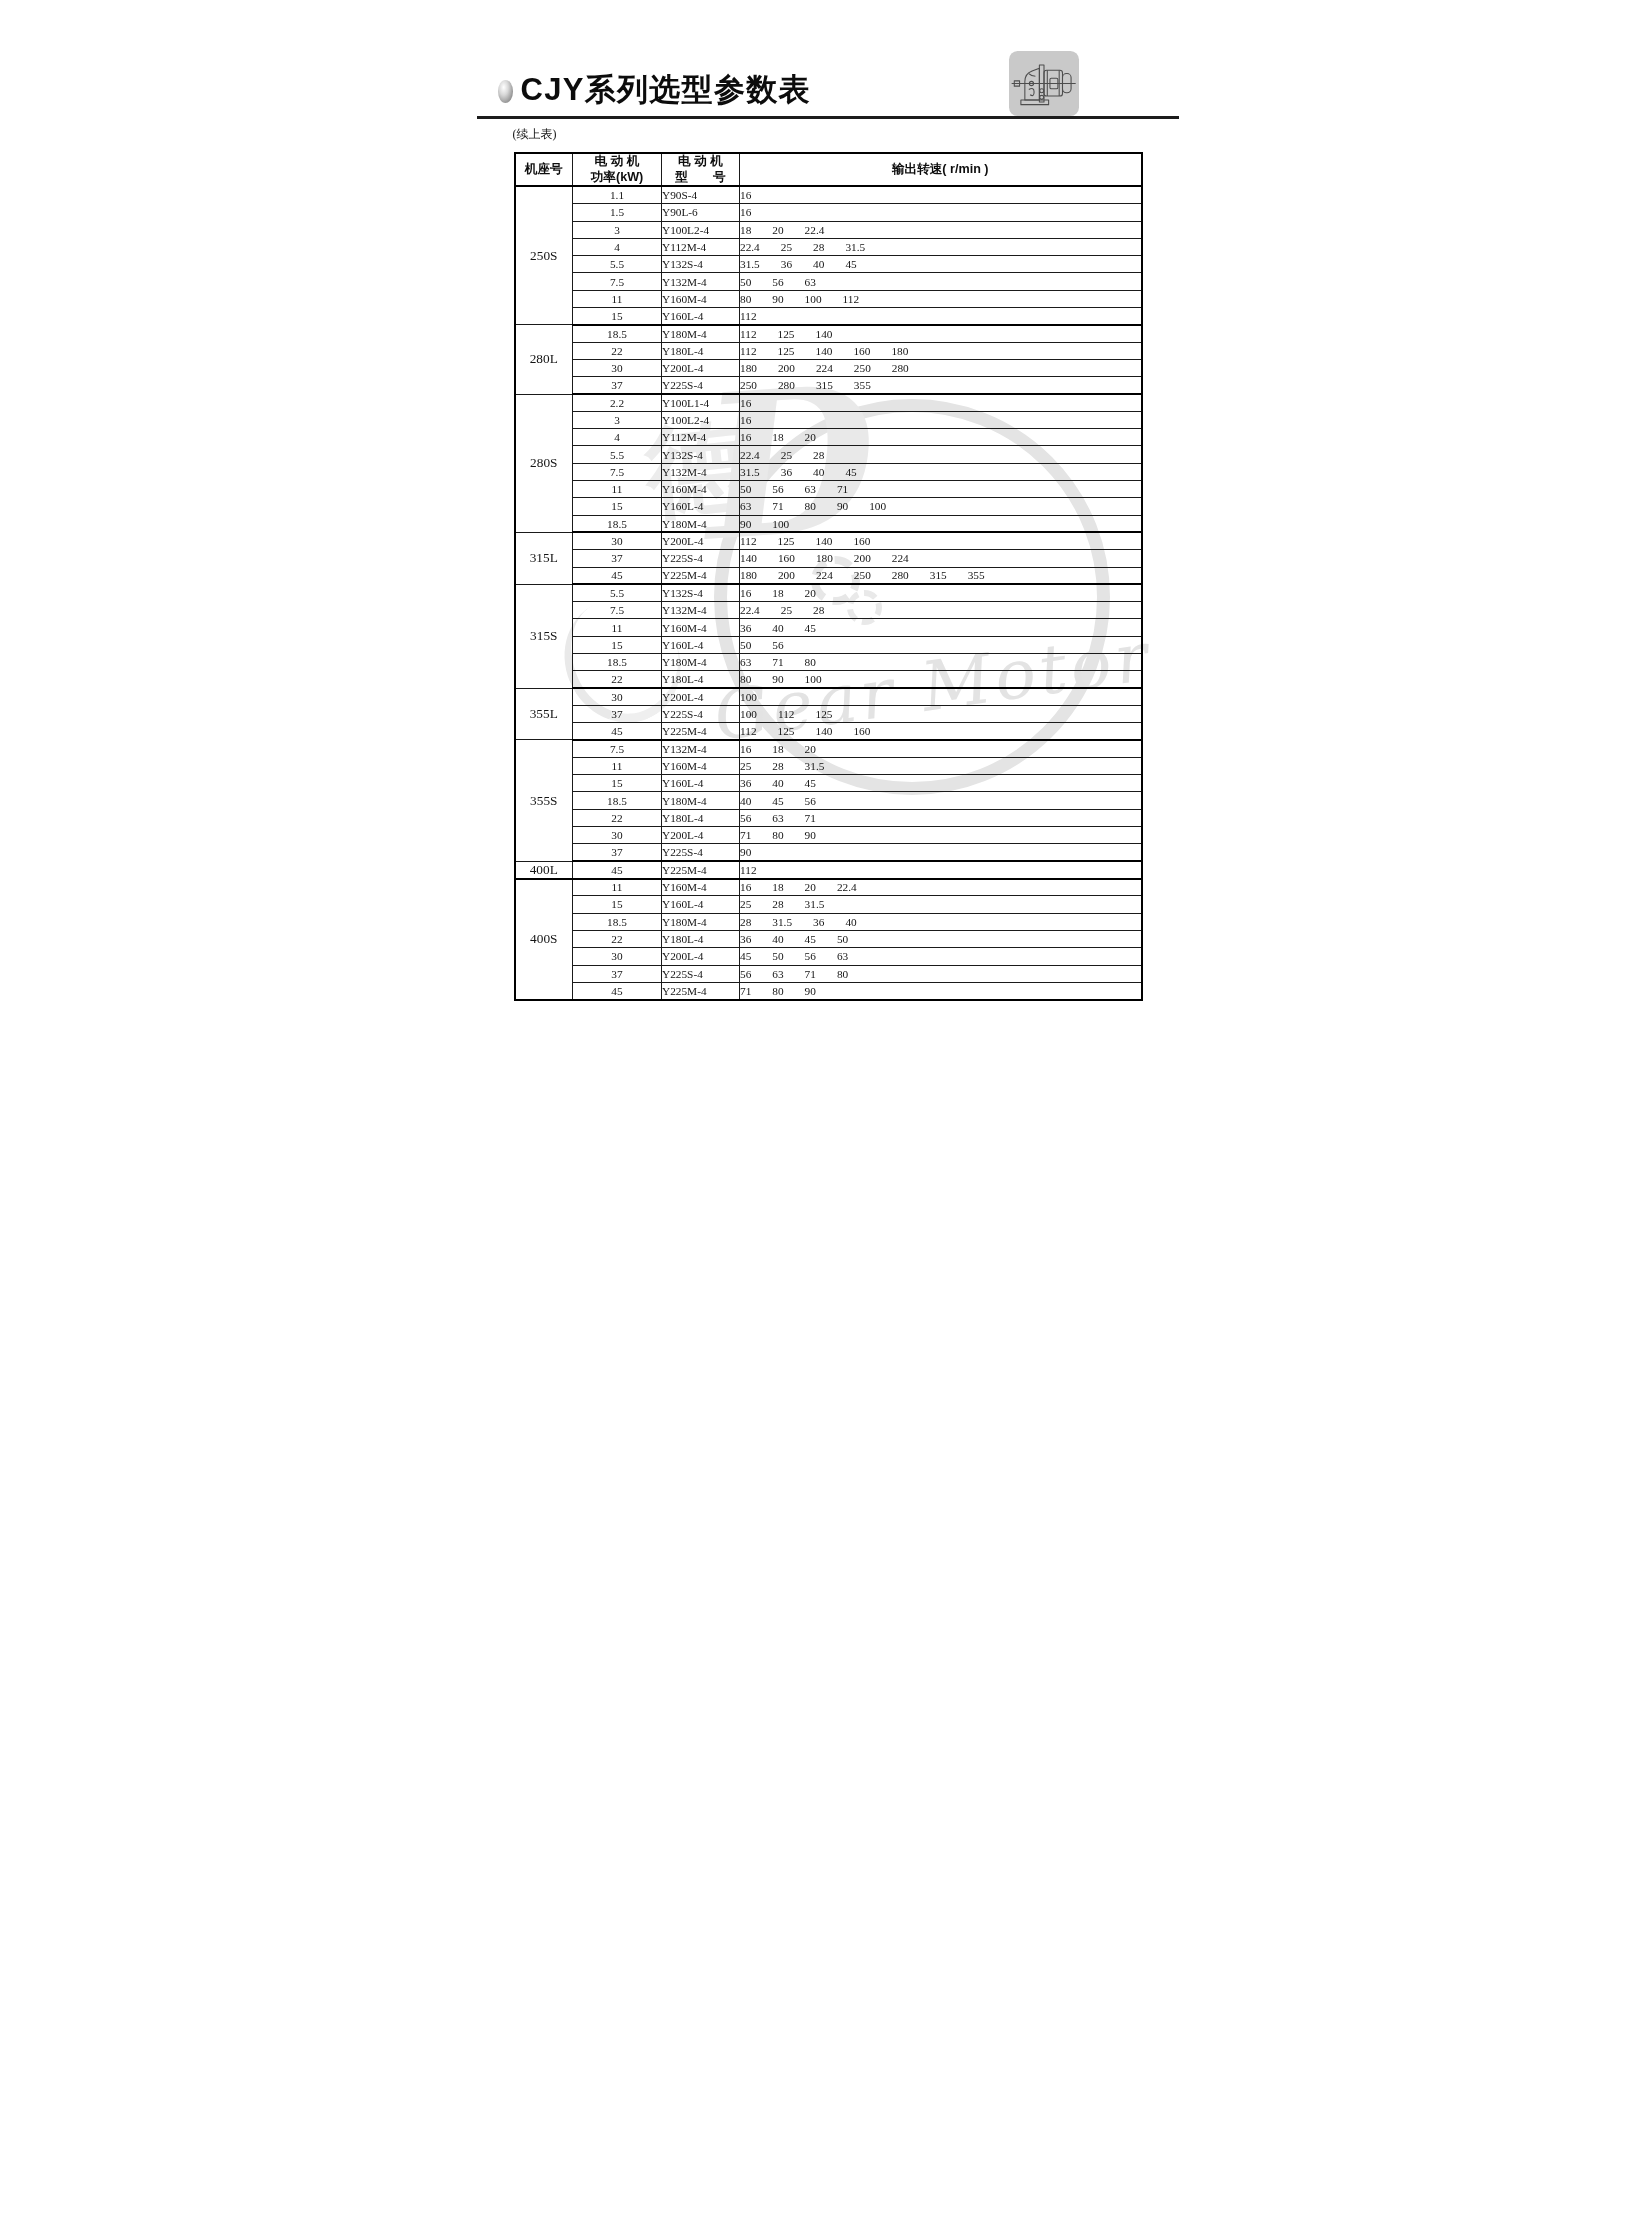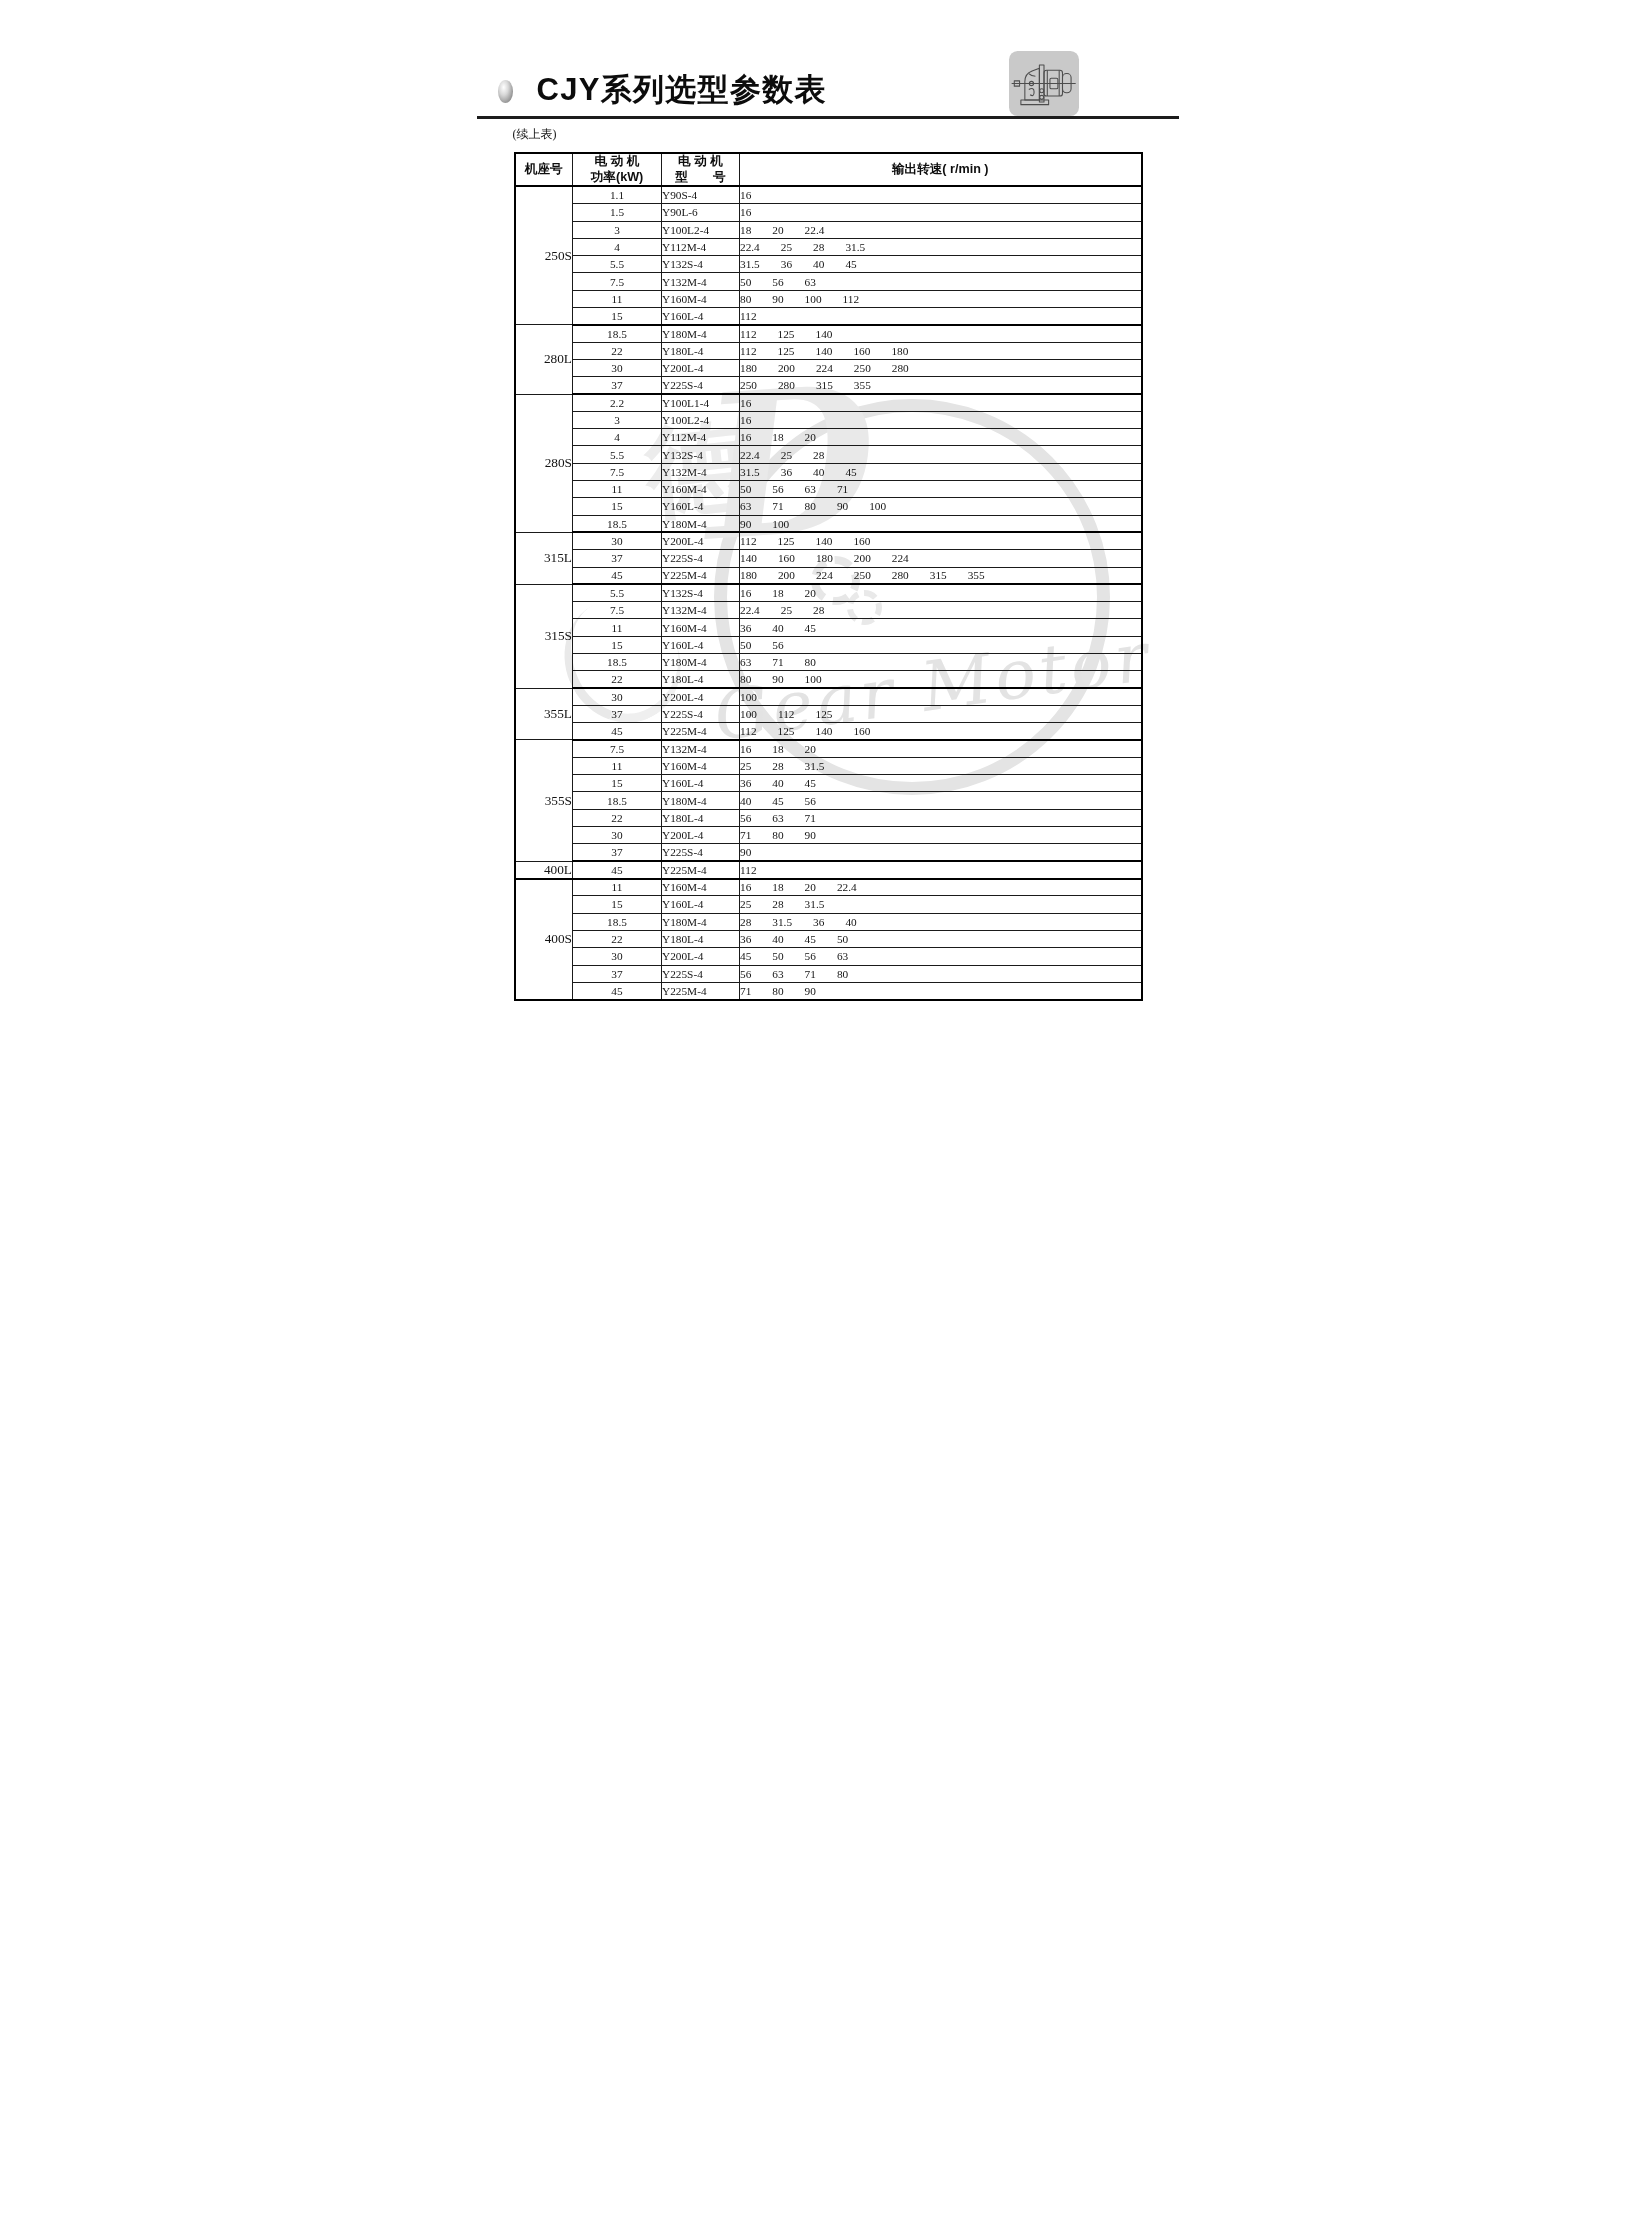--- a/index.html
+++ b/index.html
@@ -46,21 +46,21 @@
     transform:rotate(-8deg); transform-origin:left bottom;
   }
 
   
   .bullet {
     position:absolute; left:85px; top:80px; width:15.3px; height:23px;
     border-radius:50%;
     background:radial-gradient(ellipse at 38% 32%, #ffffff 0%, #d8d8d8 35%, #9a9a9a 70%, #6f6f6f 100%);
   }
   .page-title {
-    position:absolute; left:124px; top:73px;
+    position:absolute; left:108px; top:73px;
     font-family:"Liberation Sans", sans-serif; font-weight:bold;
     font-size:31px; line-height:1.1; letter-spacing:1.3px; color:#0c0c0c;
   }
   .header-rule {
     position:absolute; left:64px; top:116px; width:702px; height:2.7px;
     background:#1c1c1c;
   }
   .motor-badge {
     position:absolute; left:596px; top:51px; width:70px; height:65px;
     background:#c9c9c9; border-radius:8.6px; z-index:2;
@@ -84,21 +84,21 @@
   table.params { border:2.7px solid #000; }
   thead tr { height:28px; }
   thead th {
     border-bottom:2px solid #000 !important;
     font-family:"Liberation Sans", sans-serif; font-weight:bold;
     font-size:12.6px; line-height:1.25; color:#0e0e0e; text-align:center;
   }
   tbody tr { height:17.3px; }
   tbody td { font-family:"Liberation Serif", serif; font-size:11.3px; color:#141414; }
   td.frame-cell {
-    text-align:right; font-size:13.3px; border-bottom:2px solid #000;
+    text-align:center; font-size:13.3px; border-bottom:2px solid #000;
   }
   td.power-cell { text-align:center;margin-top:48px; }
   td.model-cell { text-align:left; }
   td.speed-cell { text-align:left; padding-left:16px; }
   .speed-val { display:inline-block; margin-right:21px; }
   tr.group-end td { border-bottom:2px solid #000; }
 </style>
 </head>
 <body>
 

